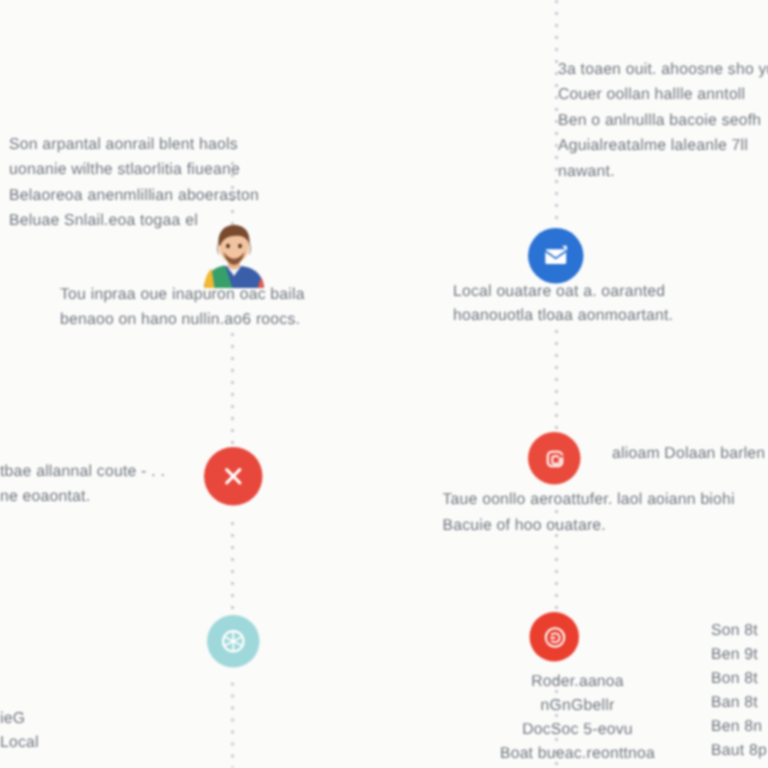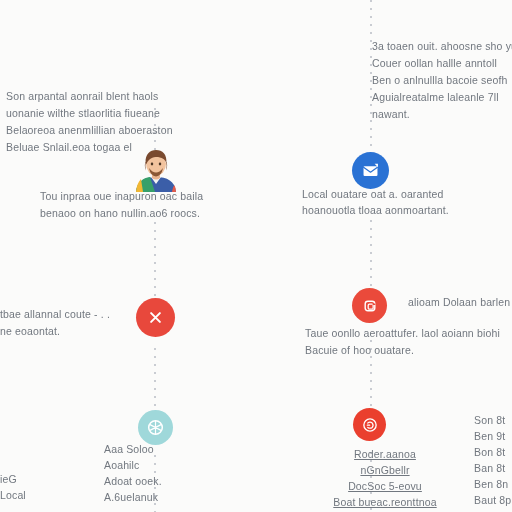--- a/index.html
+++ b/index.html
@@ -60,28 +60,28 @@
   .tblock.left   { text-align: left; }
 
   .tb-intro-left  { left: 6px;   top: 44px;  width: 200px; margin-top: 44px; }
   .tb-intro-right { left: 372px; top: 38px;  width: 165px; }
 
   .tb-avatar-cap  { left: 40px;  top: 188px; width: 210px; }
   .tb-mail-cap    { left: 302px; top: 186px; width: 190px;
                     line-height: 16px; }
 
   .tb-mid-left    { left: 0px;   top: 306px; width: 120px; }
-  .tb-refresh-cap { left: 305px; top: 325px; width: 205px;
+  .tb-refresh-cap { left: 295px; top: 325px; width: 205px;
                     line-height: 17px; }
   .tb-refresh-side{ left: 408px; top: 294px; width: 130px; }
 
   .tb-bottom-left  { left: 104px; top: 441px; width: 120px;
                      line-height: 16px; }
   .tb-bottom-right { left: 320px; top: 446px; width: 130px;
-                     line-height: 16px; text-align: center; text-decoration: underline; }
+                     line-height: 16px; text-align: center; }
   .tb-far-right    { left: 474px; top: 412px; width: 80px;
                      line-height: 16px; }
   .tb-far-left     { left: 0px;   top: 471px; width: 46px;
                      line-height: 16px; }
 
   
   .icon-circle {
     position: absolute;
     border-radius: 50%;
     display: flex;
@@ -198,24 +198,20 @@
   <div class="tblock left tb-refresh-cap">Taue oonllo aeroattufer. laol aoiann biohi
 Bacuie of hoo ouatare.</div>
 
   <div class="icon-circle ic-teal">
     <svg viewBox="0 0 24 24" width="19" height="19" aria-hidden="true">
       <circle cx="12" cy="12" r="8.6" fill="none" stroke="#ffffff" stroke-width="1.9"></circle>
       <path d="M12 3.6 L12 20.4 M5 8.4 L19 15.6 M19 8.4 L5 15.6" stroke="#ffffff" stroke-width="1.5" stroke-linecap="round"></path>
     </svg>
   </div>
 
-  <div class="tblock left tb-bottom-left">Aaa Soloo
-Aoahilc
-Adoat ooek.
-A.6uelanuk</div>
 
   <div class="icon-circle ic-badge">
     <svg viewBox="0 0 24 24" width="18" height="18" aria-hidden="true">
       <circle cx="12" cy="12" r="8.2" fill="none" stroke="#ffffff" stroke-width="1.8"></circle>
       <path d="M9 9.4 q3 -2.2 6 0 q2.2 3 0 5.8 q-3 2.2 -6 0" fill="none" stroke="#ffffff" stroke-width="1.6" stroke-linecap="round"></path>
       <path d="M8.4 12.2 h3.2" stroke="#ffffff" stroke-width="1.6" stroke-linecap="round"></path>
     </svg>
   </div>
 
   <div class="tblock center tb-bottom-right">Roder.aanoa

